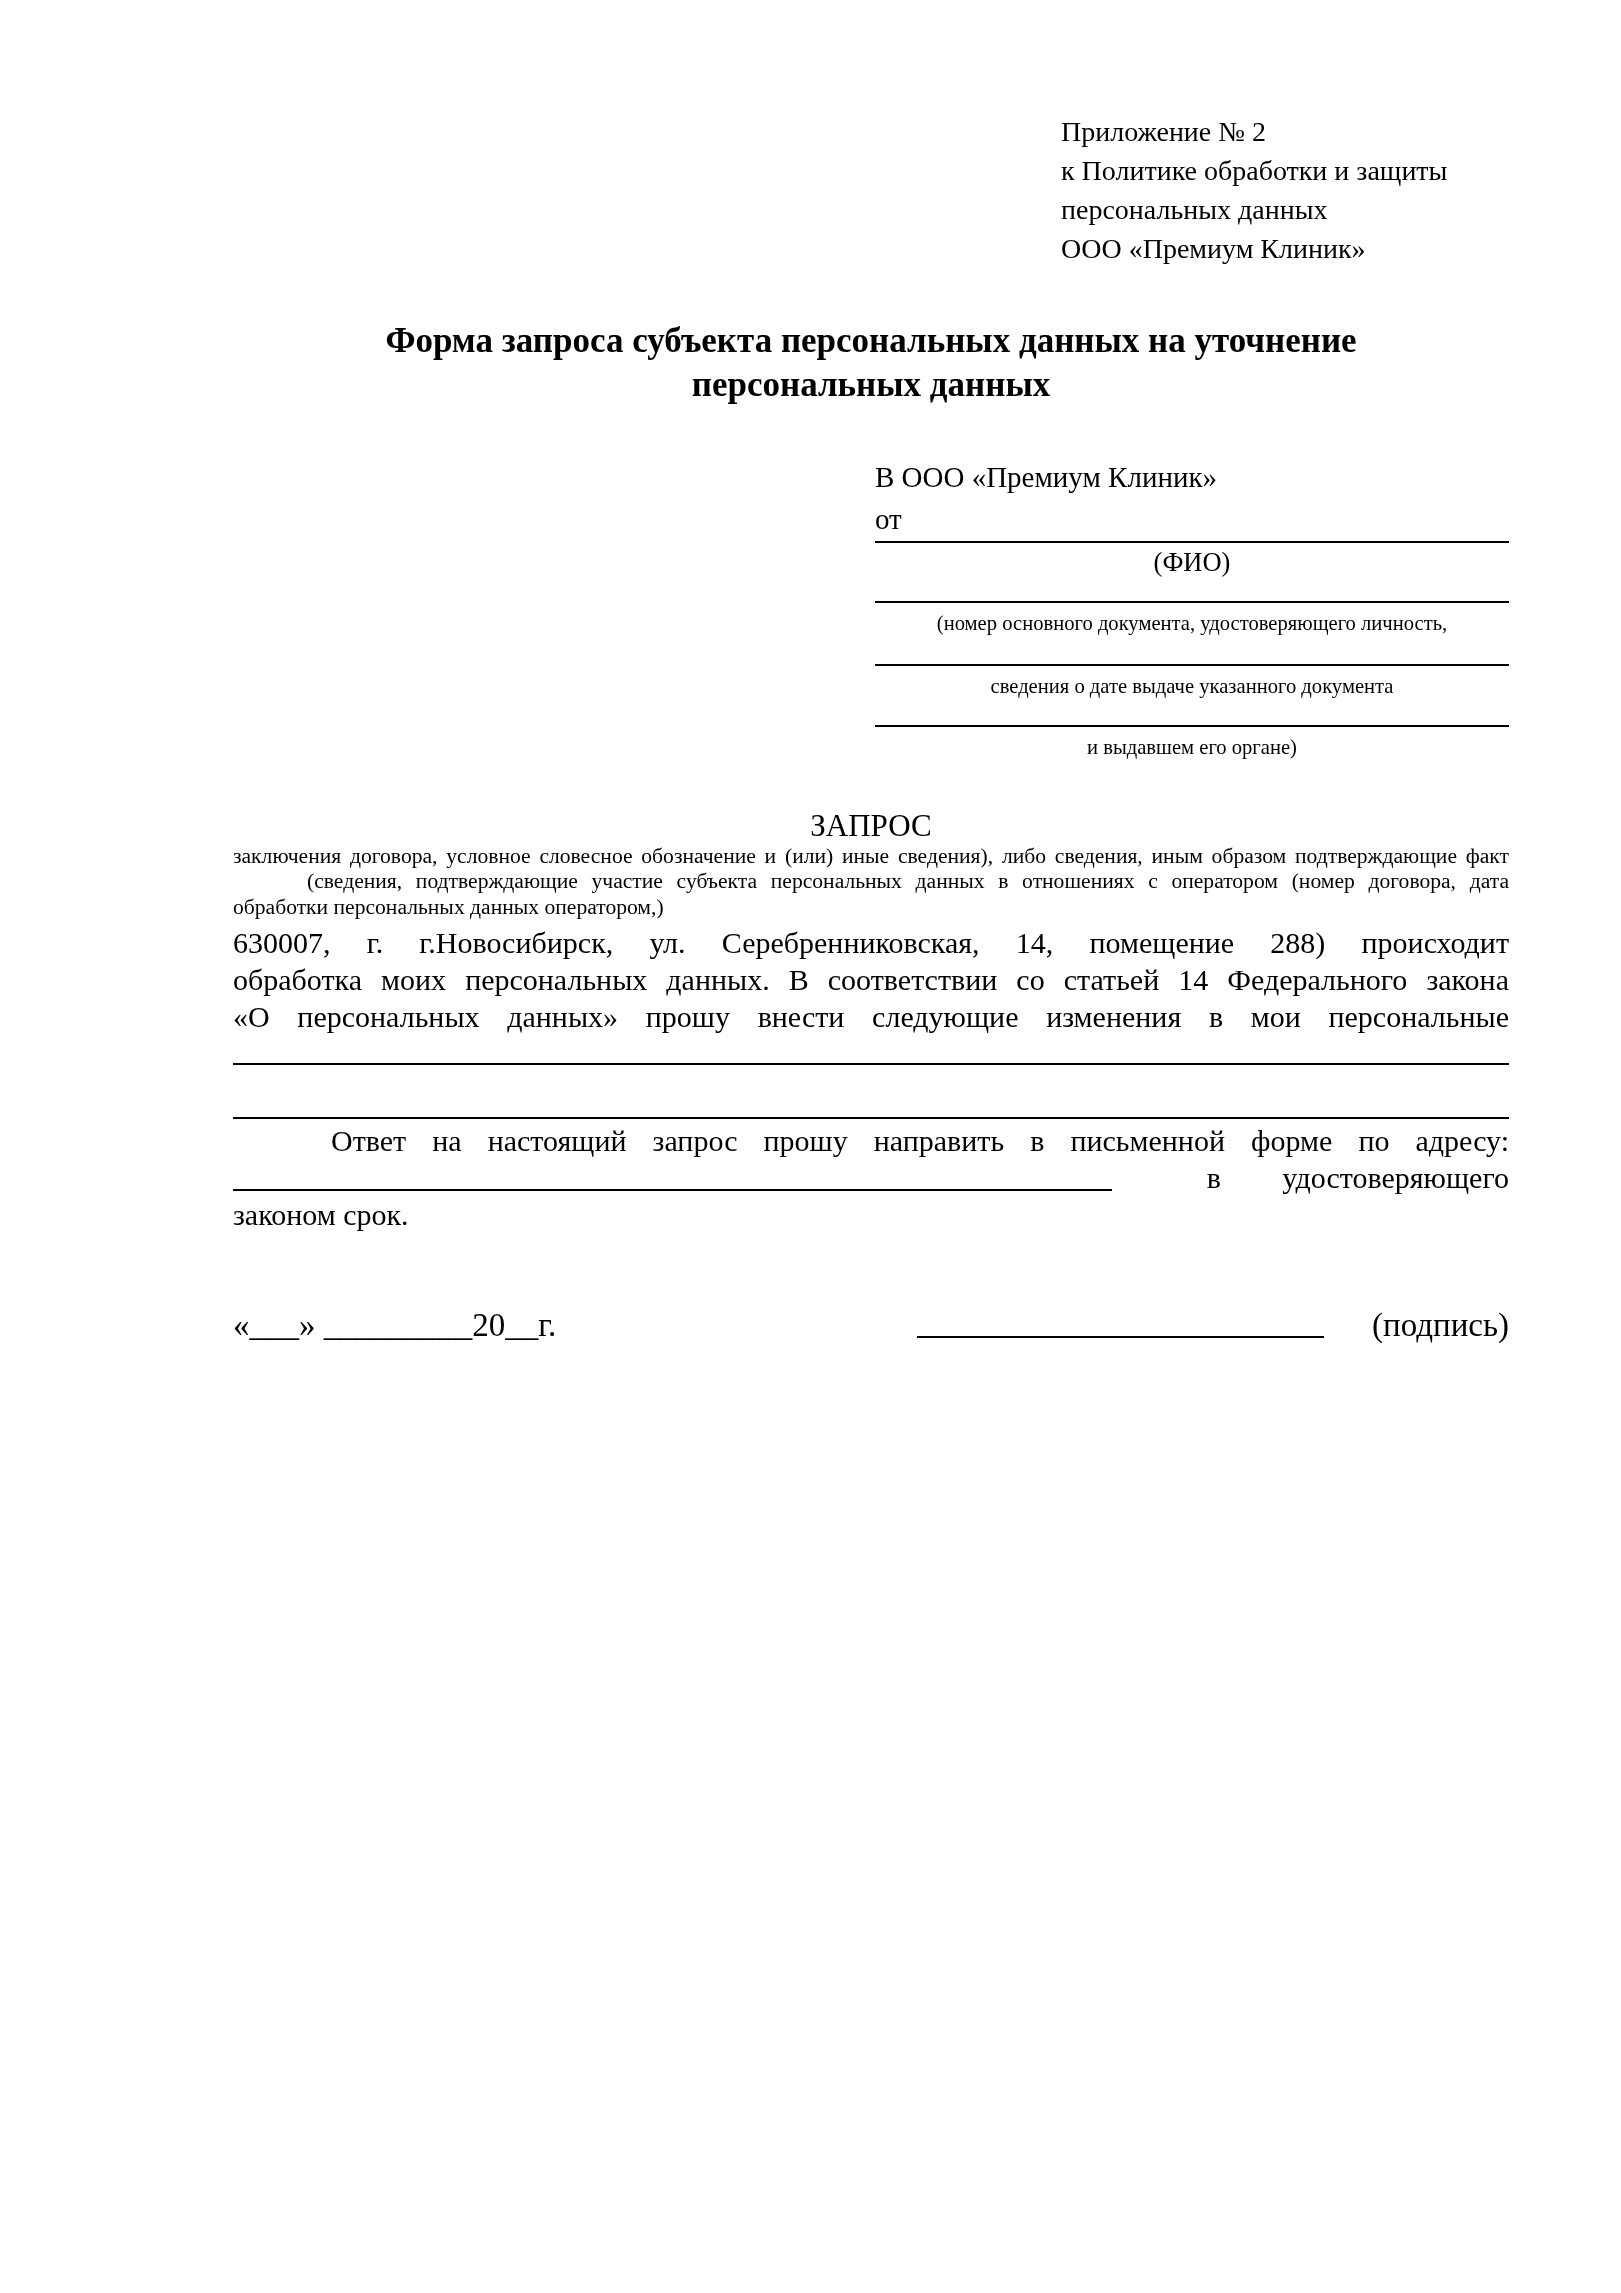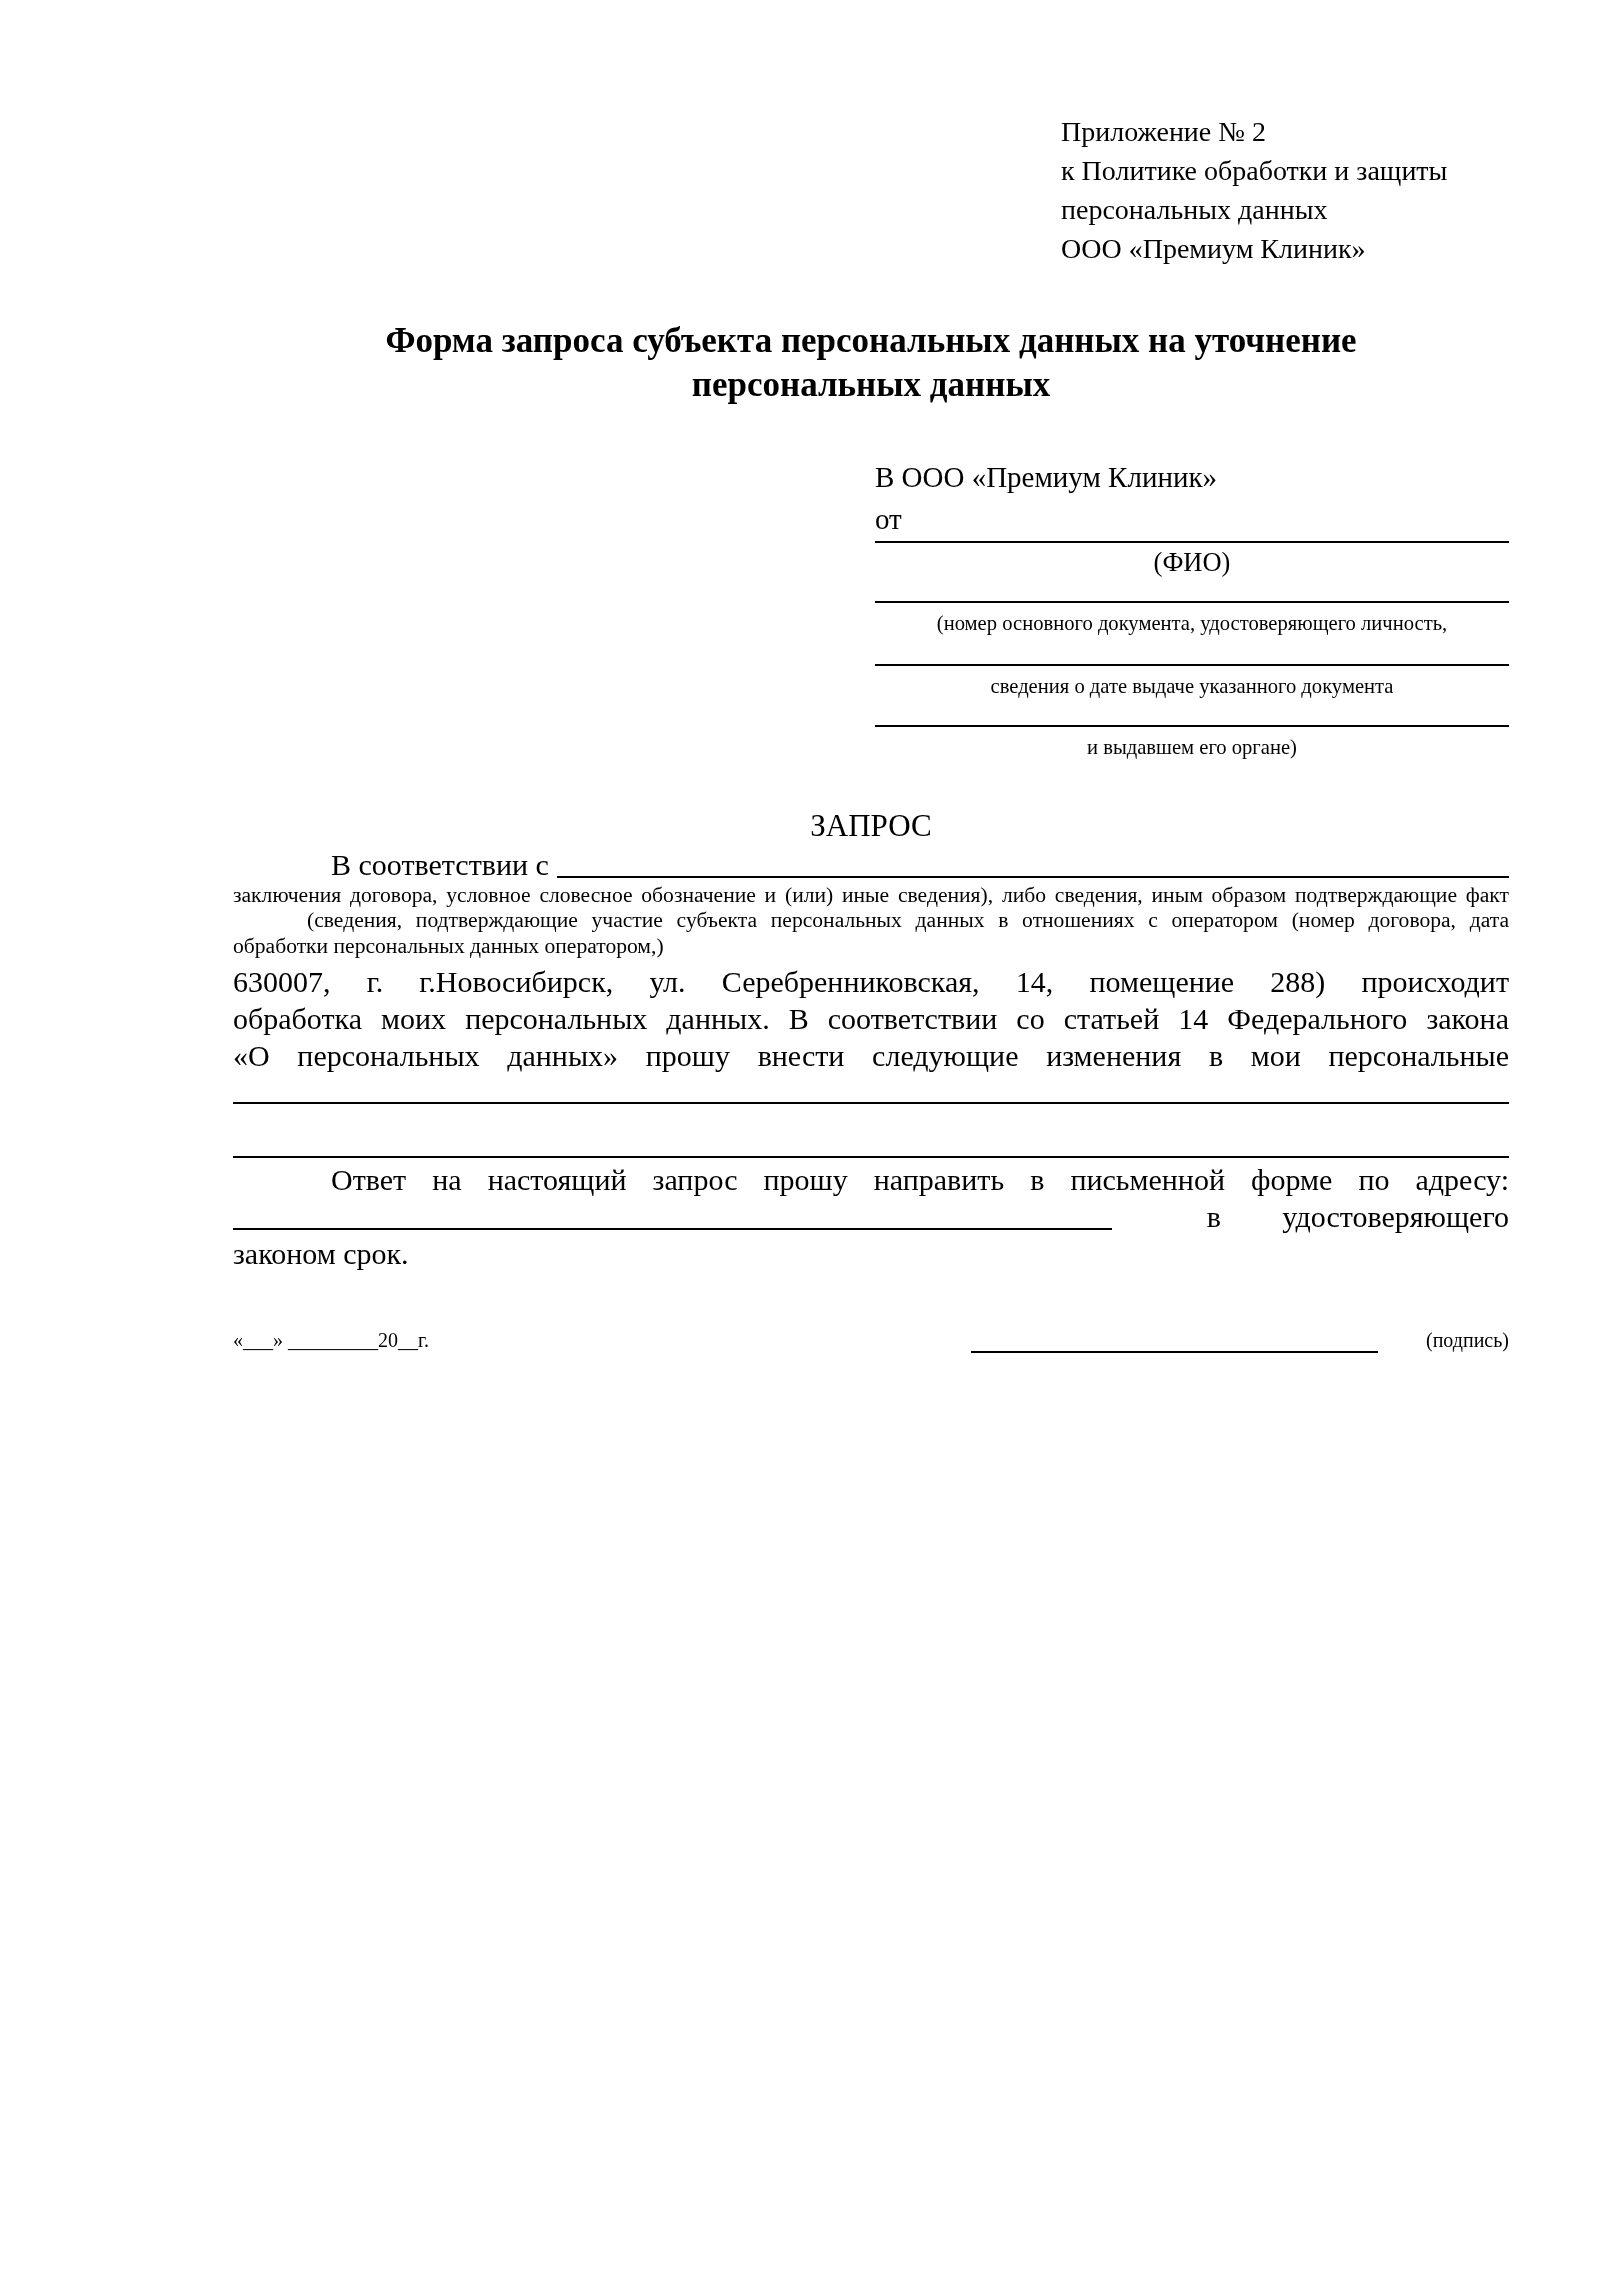--- a/index.html
+++ b/index.html
@@ -117,25 +117,25 @@
   .write-line {
     width: 879px;
     flex: none;
     border-bottom: 2.9px solid #000000;
     margin-bottom: 4.9px;
   }
   .reply-l2-text { line-height: 37px; word-spacing: 54px; white-space: nowrap; }
 
   
   .footer {
-    margin-top: 49px;
+    margin-top: 73px;
     display: flex;
     justify-content: space-between;
     align-items: flex-end;
-    font-size: 20px;
+    font-size: 33px;
     line-height: 39px;
   }
   .sig-group {
     display: flex;
     align-items: flex-end;
     gap: 48px;
   }
   .sig-line {
     width: 407px;
     border-bottom: 2.9px solid #000000;
@@ -170,25 +170,20 @@
       <div class="rule rule-2"></div>
       <div class="addr-caption cap-small">(номер основного документа, удостоверяющего личность,</div>
       <div class="rule rule-3"></div>
       <div class="addr-caption cap-small">сведения о дате выдаче указанного документа</div>
       <div class="rule rule-4"></div>
       <div class="addr-caption cap-small">и выдавшем его органе)</div>
     </div>
 
     <div class="zapros-heading">ЗАПРОС</div>
 
-    <div class="intro-row">
-      <span class="intro-indent"></span>
-      <span class="intro-text">В соответствии с</span>
-      <span class="fill-line"></span>
-    </div>
 
     <div class="fineprint">
       <div class="fp-line">заключения договора, условное словесное обозначение и (или) иные сведения), либо сведения, иным образом подтверждающие факт</div>
       <div class="fp-line fp-first">(сведения, подтверждающие участие субъекта персональных данных в отношениях с оператором (номер договора, дата</div>
       <div class="fp-line fp-last">обработки персональных данных оператором,)</div>
     </div>
 
     <div class="body-par">
       <div class="jline">630007, г. г.Новосибирск, ул. Серебренниковская, 14, помещение 288) происходит</div>
       <div class="jline">обработка моих персональных данных. В соответствии со статьей 14 Федерального закона</div>

